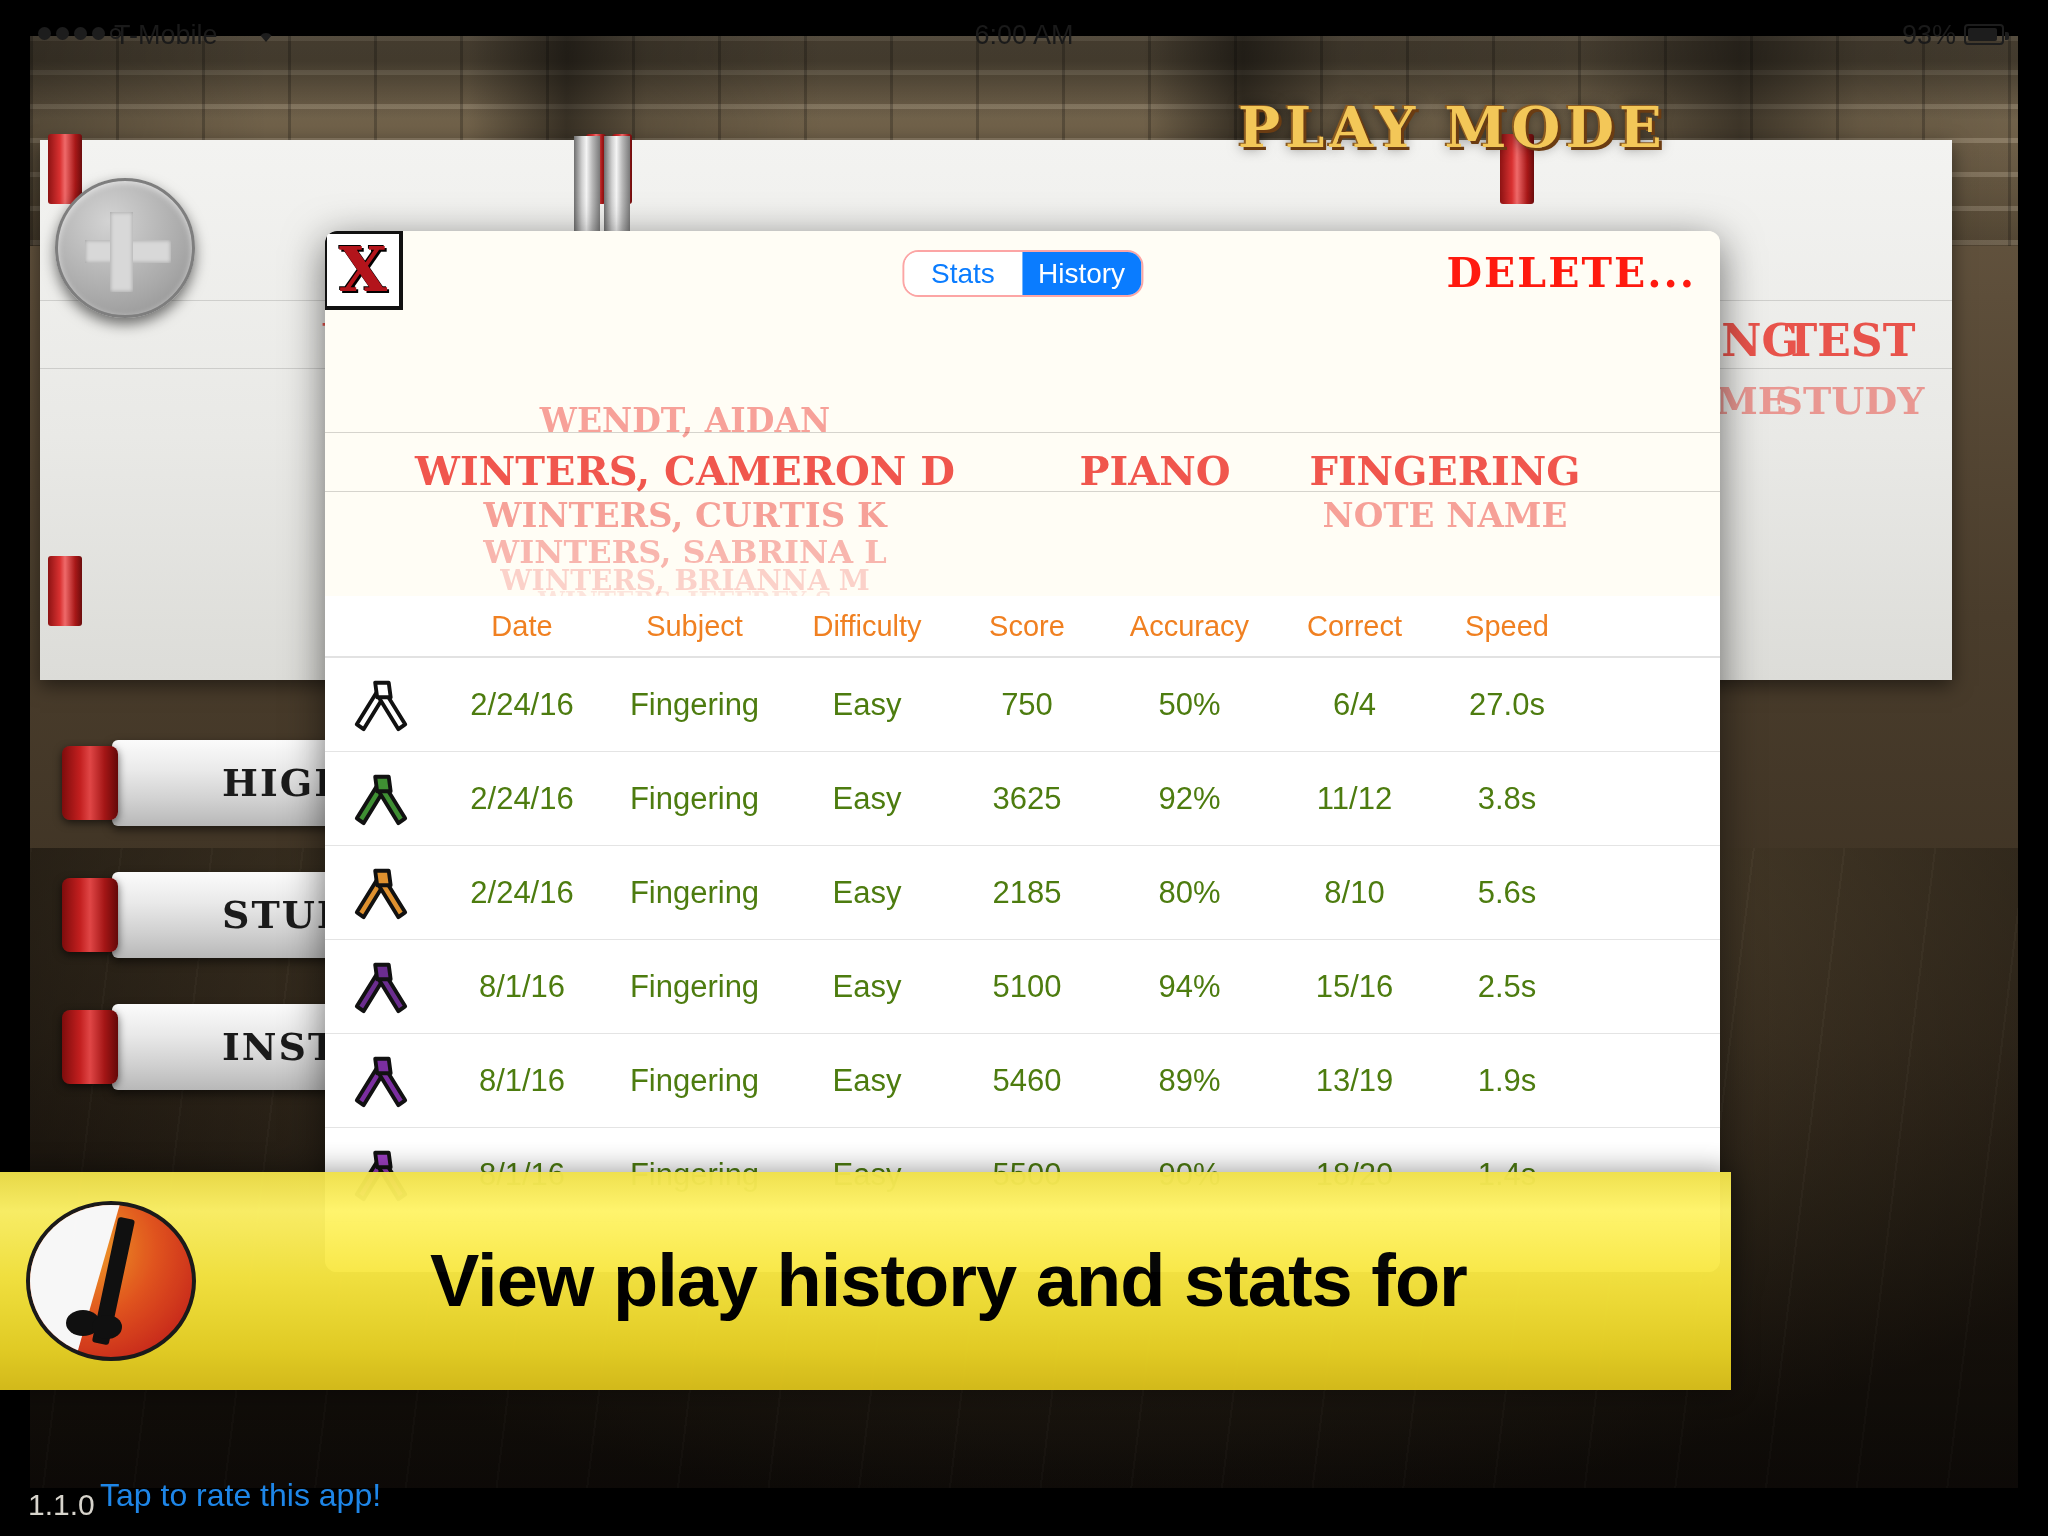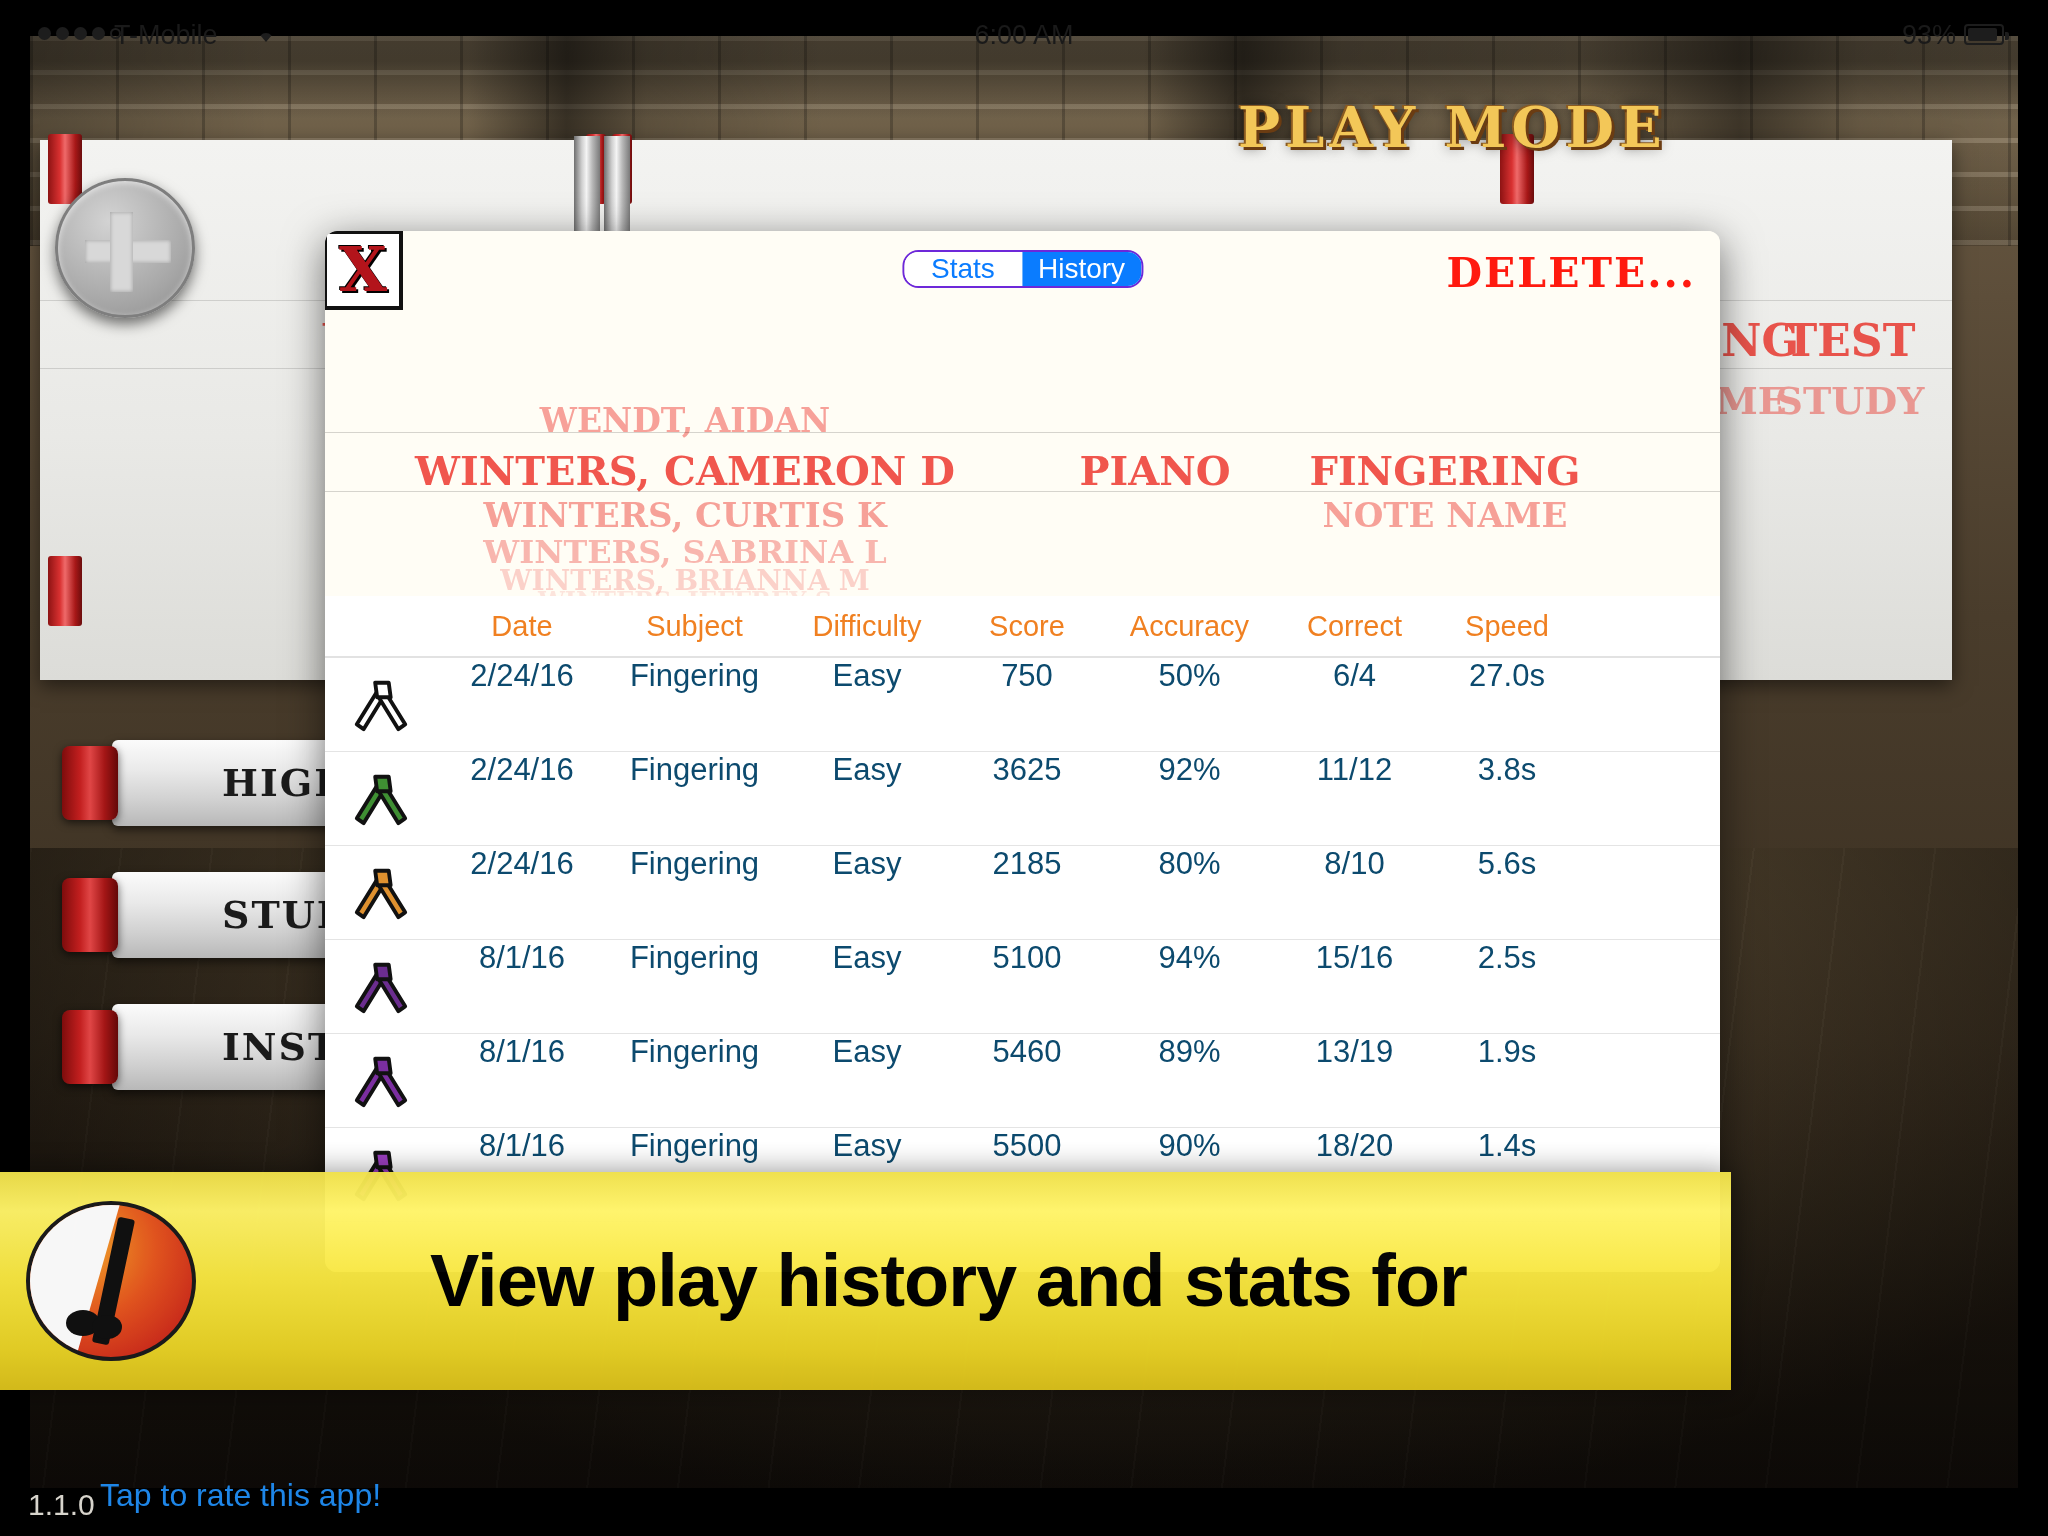--- a/index.html
+++ b/index.html
@@ -218,24 +218,24 @@
     font-size: 62px;
     line-height: 62px;
     color: #b3141b;
     text-shadow: 2px 2px 0 #000, -1px -1px 0 #000;
   }
   #seg-control {
     position: absolute;
     left: 50%; transform: translateX(-50%);
     top: 19px;
     display: flex;
-    border: 2px solid #6d28d9;
+    border: 2px solid #fca5a5;
     border-radius: 16px;
     overflow: hidden;
-    height: 38px;
+    height: 47px;
   }
   #seg-control .seg {
     display:flex; align-items:center; justify-content:center;
     min-width: 118px;
     font-size: 28px;
     color: #0a7cff;
     background: #fff;
     padding: 0 16px;
   }
   #seg-control .seg.active { background:#0a7cff; color:#fff; }
@@ -295,24 +295,25 @@
   .c-date { flex: 0 0 170px; }
   .c-subj { flex: 0 0 175px; }
   .c-diff { flex: 0 0 170px; }
   .c-score{ flex: 0 0 150px; }
   .c-acc  { flex: 0 0 175px; }
   .c-corr { flex: 0 0 155px; }
   .c-spd  { flex: 0 0 150px; }
 
   .trow {
     display:flex;
+    align-items:center;
     height: 94px;
     border-bottom: 1px solid #e4e4e4;
     font-size: 31px;
-    color: #0c4a6e;
+    color: #4d7c0f;
   }
   .trow .cell { text-align:center; }
   .trow .c-icon { display:flex; align-items:center; justify-content:center; }
   .hammer-ico { width: 62px; height: 58px; display:block; }
 
   
   #promo-banner {
     position: absolute;
     left: 0; top: 1172px;
     width: 1731px; height: 218px;

